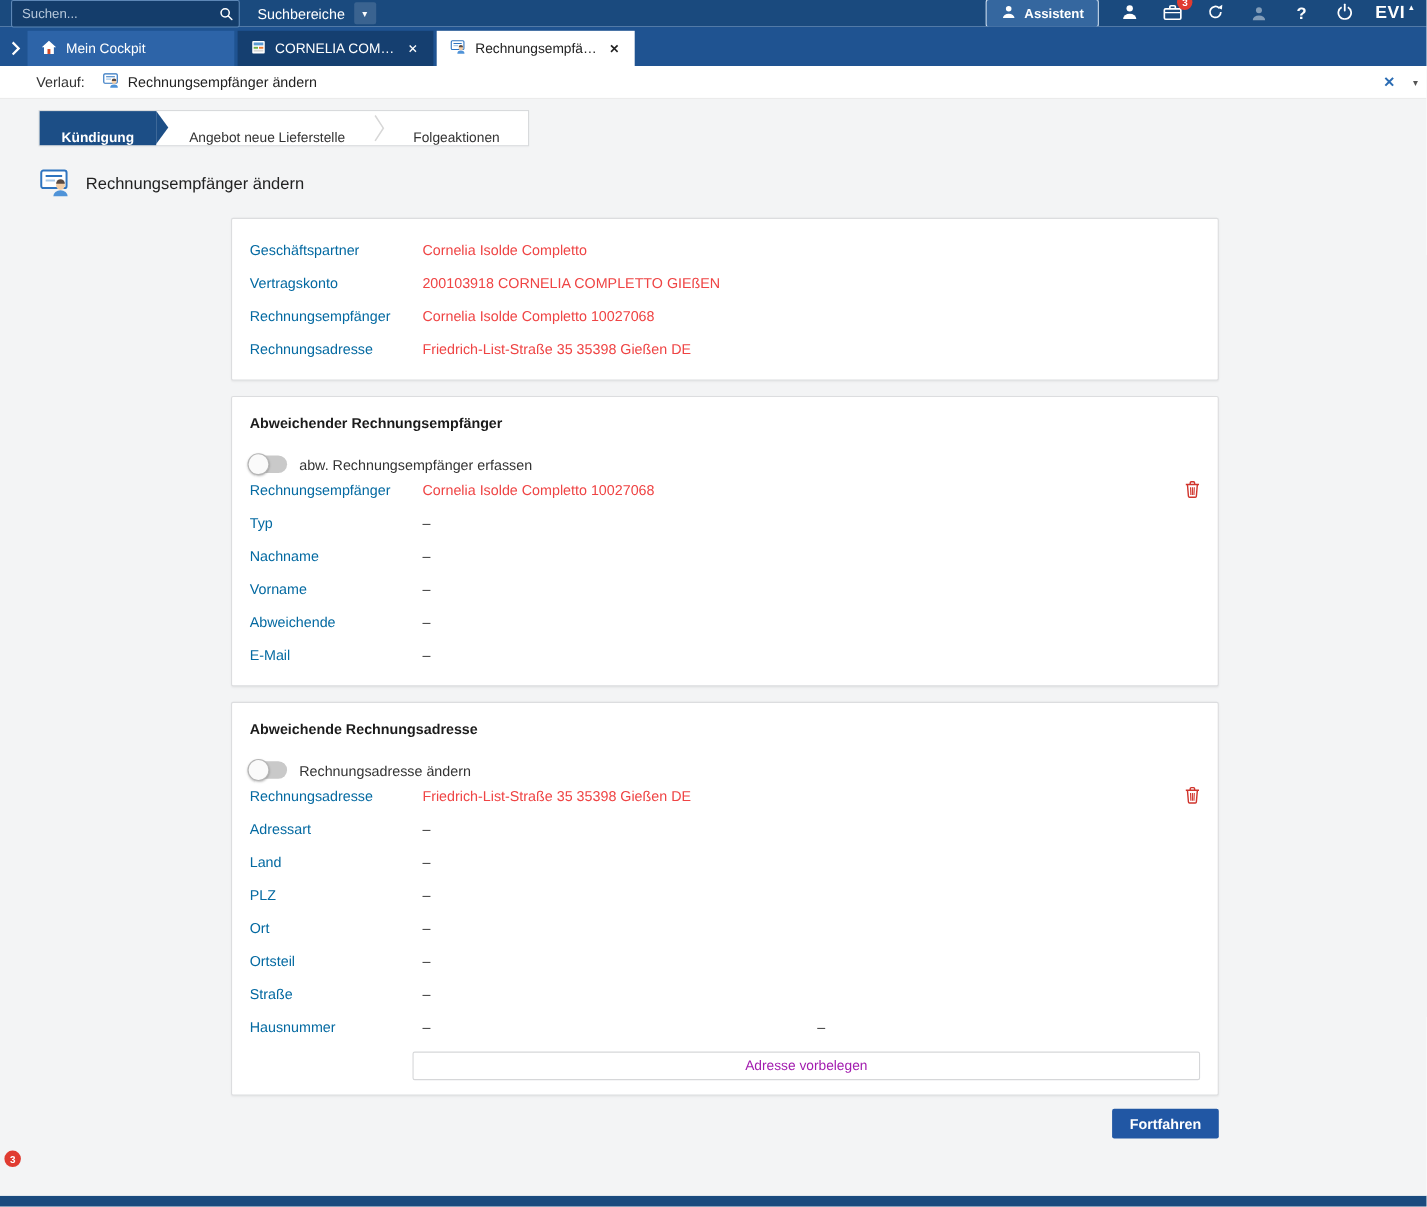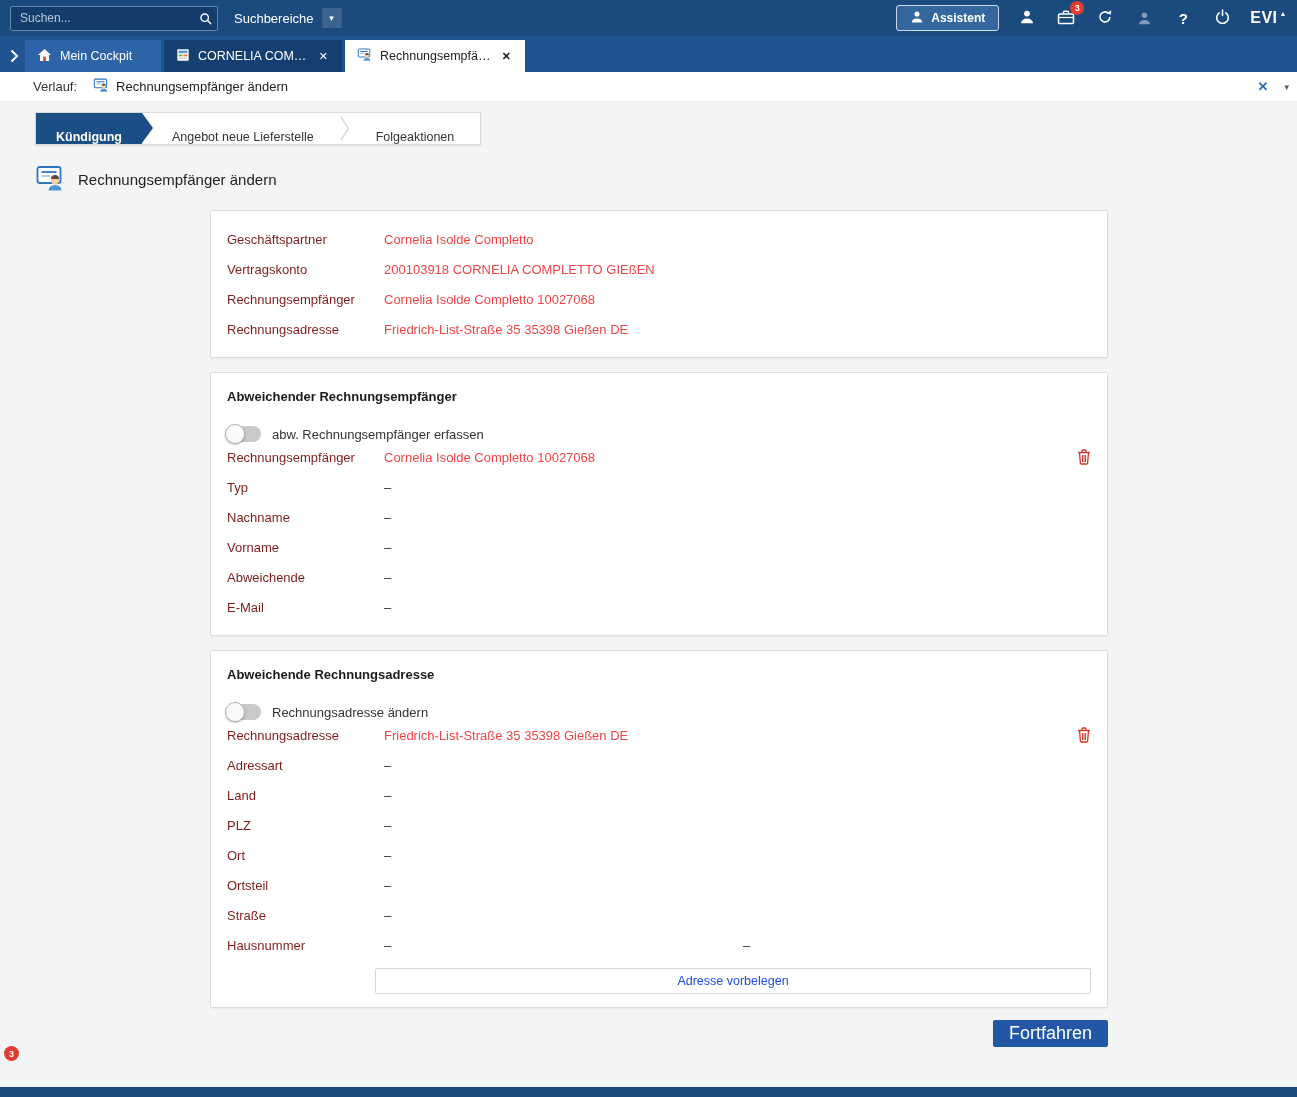--- a/index.html
+++ b/index.html
@@ -2,41 +2,41 @@
 <html><head>
 <meta charset="utf-8">
 <style>
   *{box-sizing:border-box;margin:0;padding:0}
   html,body{width:1297px;height:1097px}
   body{font-family:"Liberation Sans",sans-serif;font-size:13px;color:#333;background:#fff;overflow:hidden}
   button{font-family:inherit;cursor:pointer}
   .app{position:relative;width:1297px;height:1097px;display:flex;flex-direction:column;overflow:hidden}
 
   
-  .topbar{height:36px;background:#1a4a7e;display:flex;align-items:center;padding:0 10px;gap:16px;flex:0 0 auto}
+  .topbar{height:24px;background:#1a4a7e;display:flex;align-items:center;padding:0 10px;gap:16px;flex:0 0 auto}
   .searchbox{position:relative;width:208px;flex:0 0 auto}
   .searchbox input{width:100%;height:25px;background:#143d6b;border:1px solid #5d87b6;border-radius:2px;color:#e9eff6;padding:0 28px 0 9px;font-size:12px;outline:none}
   .searchbox input::placeholder{color:#b7c8db}
   .search-btn{position:absolute;right:3px;top:4px;width:20px;height:17px;background:none;border:none;display:flex;align-items:center;justify-content:center}
   .scope{display:flex;align-items:center;gap:8px;color:#fff;font-size:13px;cursor:pointer}
   .scope .chevbox{width:20px;height:20px;display:flex;align-items:center;justify-content:center;background:rgba(255,255,255,.14);border-radius:2px;font-size:9px;color:#fff}
   .topbar-right{margin-left:auto;display:flex;align-items:center;gap:17px}
   .assistant{display:flex;align-items:center;gap:7px;border:1px solid #c8d9ec;background:#35679f;color:#fff;height:26px;padding:0 13px;border-radius:3px;font-size:12px;font-weight:bold}
   .icon-btn{background:none;border:none;position:relative;display:flex;align-items:center;justify-content:center;width:22px;height:22px;color:#fff}
   .icon-btn.dim{opacity:.45}
   .badge{position:absolute;top:-6px;right:-7px;background:#e03c31;color:#fff;font-size:9px;min-width:14px;height:14px;border-radius:7px;display:flex;align-items:center;justify-content:center;font-weight:bold;padding:0 2px}
   .help{color:#fff;font-size:15px;font-weight:bold}
   .brand{color:#fff;font-size:16px;font-weight:bold;letter-spacing:.5px;display:flex;align-items:flex-start;gap:2px}
   .brand .flame{font-size:7px;margin-top:1px;color:#fff}
 
   
   .tabrow{height:36px;background:#1f5391;display:flex;align-items:flex-end;padding-left:3px;flex:0 0 auto}
   .tab-chevron{width:22px;height:32px;display:flex;align-items:center;justify-content:center;cursor:pointer}
   .tab{height:32px;display:flex;align-items:center;gap:8px;padding:0 12px;color:#fff;font-size:12.5px;cursor:pointer;margin-right:3px}
-  .tab.cockpit{background:#2d64a8;width:136px}
+  .tab.cockpit{background:#2d64a8;width:188px}
   .tab.partner{background:#153f70;width:178px}
   .tab.active{background:#fff;color:#222;width:180px}
   .tab .tlabel{white-space:nowrap;overflow:hidden;text-overflow:ellipsis;flex:1}
   .tab .close{font-size:11px;color:#fff;padding:2px}
   .tab.active .close{color:#222;font-weight:bold}
 
   
   .content{flex:1;background:#f3f4f5;overflow:hidden;position:relative}
   .verlauf{height:30px;background:#fff;display:flex;align-items:center;padding:0 8px 0 33px;border-bottom:1px solid #ebebeb}
   .verlauf .vlabel{color:#333;margin-right:16px}
@@ -52,35 +52,35 @@
   .step.after-active{padding-left:30px}
   .step-sep{display:flex;align-items:center}
 
   .title-row{display:flex;align-items:center;gap:13px;margin:18px 0 0 35px}
   .title-row h1{font-size:15px;font-weight:normal;color:#222}
 
   .card{width:898px;margin:14px 0 0 210px;background:#fff;border:1px solid #dcdddf;border-radius:2px;box-shadow:0 1px 2px rgba(0,0,0,.05);padding:13px 16px}
   .card h2{font-size:13px;color:#1b1b1b;margin:3px 0 8px;font-weight:bold}
   .frow{display:grid;grid-template-columns:157px 1fr 26px;align-items:center;min-height:30px}
   .frow.haus{grid-template-columns:157px 359px 1fr 26px}
-  .frow .lbl{color:#7f1d1d}
+  .frow .lbl{color:#0369a1}
   .frow .val{color:#333}
   .frow a.link{color:#ef4444;text-decoration:none;cursor:pointer}
   .trash{background:none;border:none;justify-self:end;display:flex;align-items:center}
 
   .toggle-row{display:flex;align-items:flex-end;gap:11px;min-height:30px}
   .toggle{width:34px;height:16px;background:#c9c9c9;border-radius:8px;position:relative;cursor:pointer;flex:0 0 auto;display:inline-block}
   .toggle::after{content:"";position:absolute;left:-2px;top:-2px;width:18px;height:18px;background:#fafafa;border:1px solid #b5b5b5;border-radius:50%;box-shadow:0 1px 2px rgba(0,0,0,.25)}
   .tog-label{color:#333}
 
   .prefill-row{display:flex;margin-top:8px}
-  .prefill{margin-left:148px;flex:1;height:26px;background:#fff;border:1px solid #d6d7d9;color:#1d4ed8;font-size:12.5px;border-radius:2px}
+  .prefill{margin-left:148px;flex:1;height:26px;background:#fff;border:1px solid #d6d7d9;color:#a21caf;font-size:12.5px;border-radius:2px}
 
   .actions{width:898px;margin:12px 0 0 210px;display:flex;justify-content:flex-end}
-  .continue{background:#2157a4;color:#fff;border:none;height:27px;padding:0 16px;font-size:18px;font-weight:normal;border-radius:2px}
+  .continue{background:#2157a4;color:#fff;border:none;height:27px;padding:0 16px;font-size:13px;font-weight:bold;border-radius:2px}
 
   .corner-badge{position:absolute;left:4px;bottom:36px;width:15px;height:15px;border-radius:50%;background:#e03c31;color:#fff;font-size:9px;display:flex;align-items:center;justify-content:center;font-weight:bold;cursor:pointer}
   .bottombar{height:10px;background:#1a4a7e;flex:0 0 auto}
 </style>
 </head>
 <body>
 
 <div class="app">
 
   <header class="topbar">

